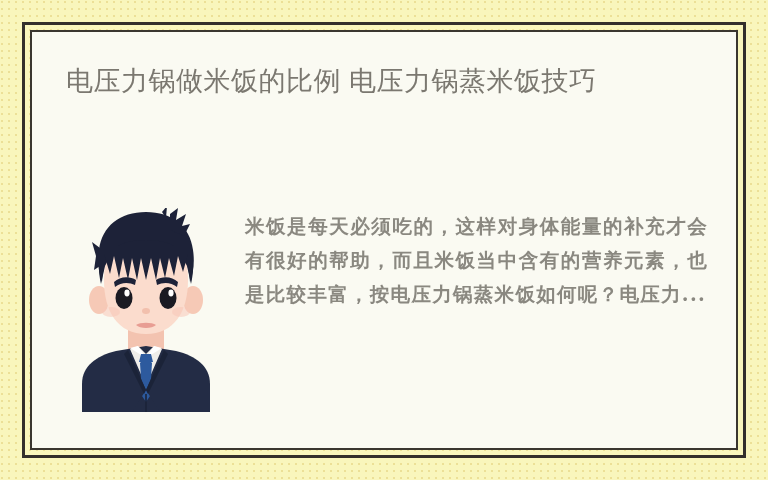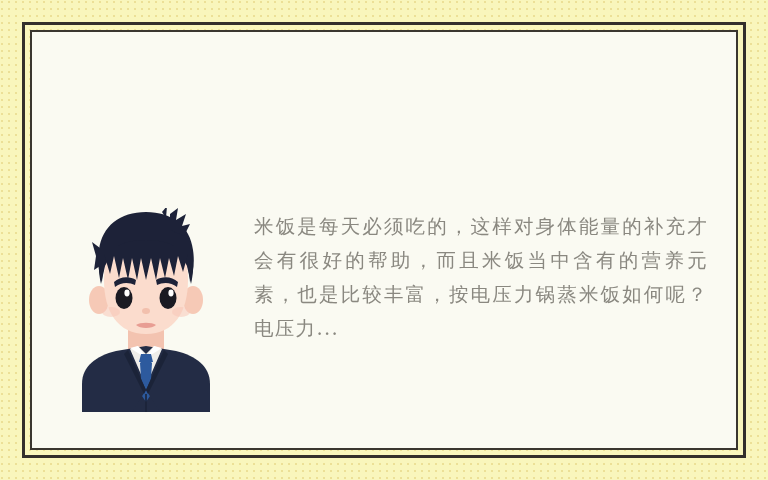--- a/index.html
+++ b/index.html
@@ -82,43 +82,45 @@
     flex: 0 0 160px;
     position: relative;
     overflow: hidden;
     background: #fafaf2;
   }
   #avatar-figure svg { display: block; }
 
   
   #article-excerpt {
     flex: 1 1 auto;
-    margin-left: 28px;
+    margin-left: 19px;
     margin-top: 2px;
     font-family: "DejaVu Serif", "Liberation Serif", serif;
     font-size: 19.5px;
     line-height: 34px;
     color: #8a8880;
     letter-spacing: 1.3px;
     text-align: justify;
     text-justify: inter-character;
     white-space: normal;
     word-break: break-all;
+    font-weight: bold;
   }
 </style>
 </head>
 <body>
 
 <div id="article-card">
 
   <div id="outer-frame">
     <div id="inner-frame">
 
       <div id="panel-content">
 
+        <h1 id="article-title">电压力锅做米饭的比例 电压力锅蒸米饭技巧</h1>
 
         <div id="article-body-row">
 
           <div id="avatar-figure">
             <svg width="160" height="204" viewBox="0 0 160 204" xmlns="http://www.w3.org/2000/svg">
               <rect x="0" y="0" width="160" height="204" fill="#fafaf2"></rect>
 
               <ellipse cx="33" cy="92" rx="10" ry="14" fill="#f6c9b6"></ellipse>
               <ellipse cx="127" cy="92" rx="10" ry="14" fill="#f6c9b6"></ellipse>
 

